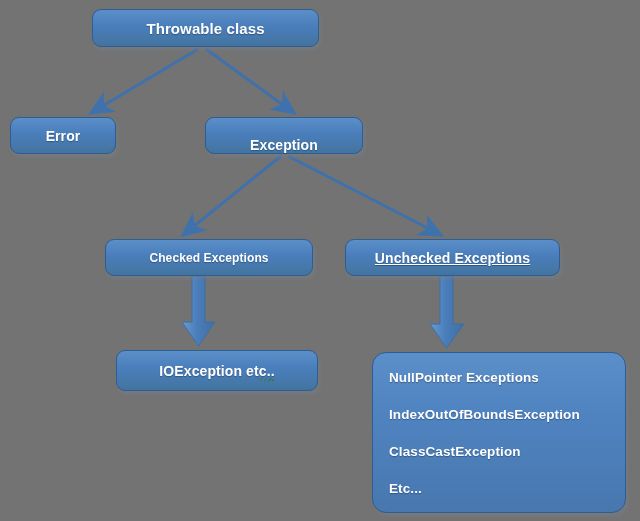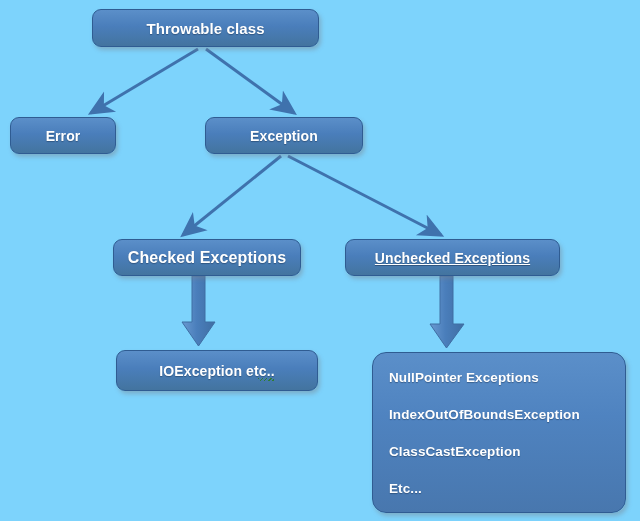--- a/index.html
+++ b/index.html
@@ -7,21 +7,21 @@
     padding: 0;
     background: #ffffff;
   }
   body {
     font-family: "Liberation Sans", sans-serif;
   }
   #canvas {
     position: relative;
     width: 640px;
     height: 521px;
-    background: #7dd3fc;
+    background: #737373;
     overflow: hidden;
   }
   #edges {
     position: absolute;
     left: 0;
     top: 0;
     width: 640px;
     height: 521px;
     pointer-events: none;
   }
@@ -73,22 +73,22 @@
     width: 16px;
     height: 3px;
     background:
       repeating-linear-gradient(135deg,
         #2e7d32 0px, #2e7d32 1px,
         rgba(0,0,0,0) 1px, rgba(0,0,0,0) 3px);
   }
   
   #node-throwable { left: 92px;  top: 9px;   width: 227px; height: 38px;  font-size: 15px; }
   #node-error     { left: 10px;  top: 117px; width: 106px; height: 37px;  font-size: 14px; }
-  #node-exception { left: 205px; top: 117px; width: 158px; height: 37px;  font-size: 14px; }
-  #node-checked   { left: 113px; top: 239px; width: 188px; height: 37px;  font-size: 16px; }
+  #node-exception { left: 205px; top: 117px; width: 158px; height: 37px;  font-size: 14px; align-items: flex-end; }
+  #node-checked   { left: 105px; top: 239px; width: 208px; height: 37px;  font-size: 12px; }
   #node-unchecked { left: 345px; top: 239px; width: 215px; height: 37px;  font-size: 14px; text-decoration: underline; }
   #node-io        { left: 116px; top: 350px; width: 202px; height: 41px;  font-size: 14px; }
   #node-runtime   { left: 372px; top: 352px; width: 254px; height: 161px; }
 </style>
 </head>
 <body>
 
 <div id="canvas">
 
   <svg id="edges" viewBox="0 0 640 521" width="640" height="521">

